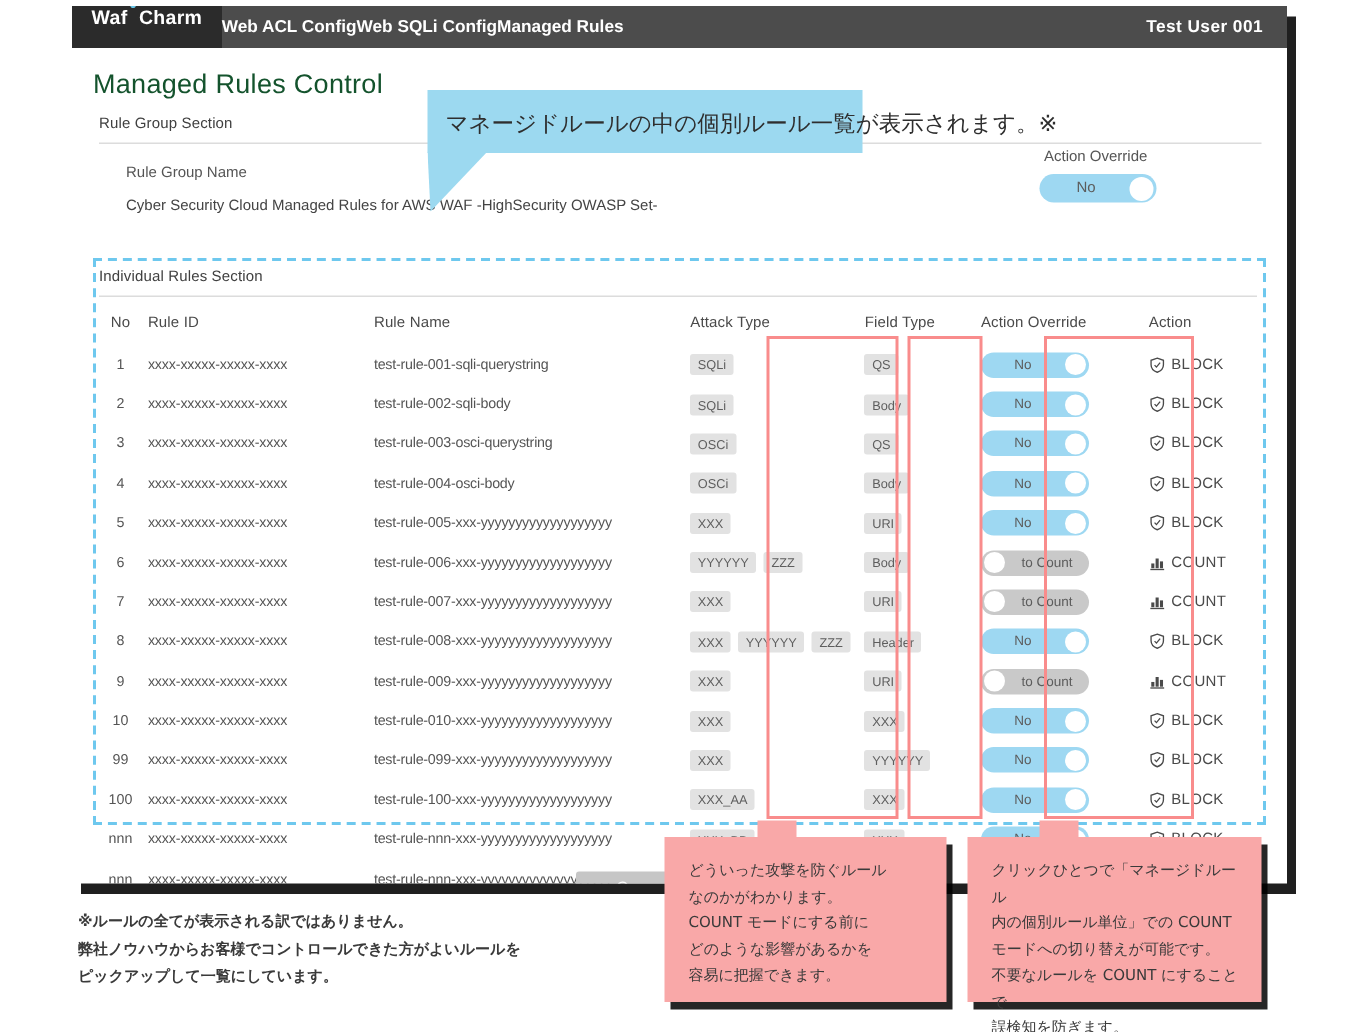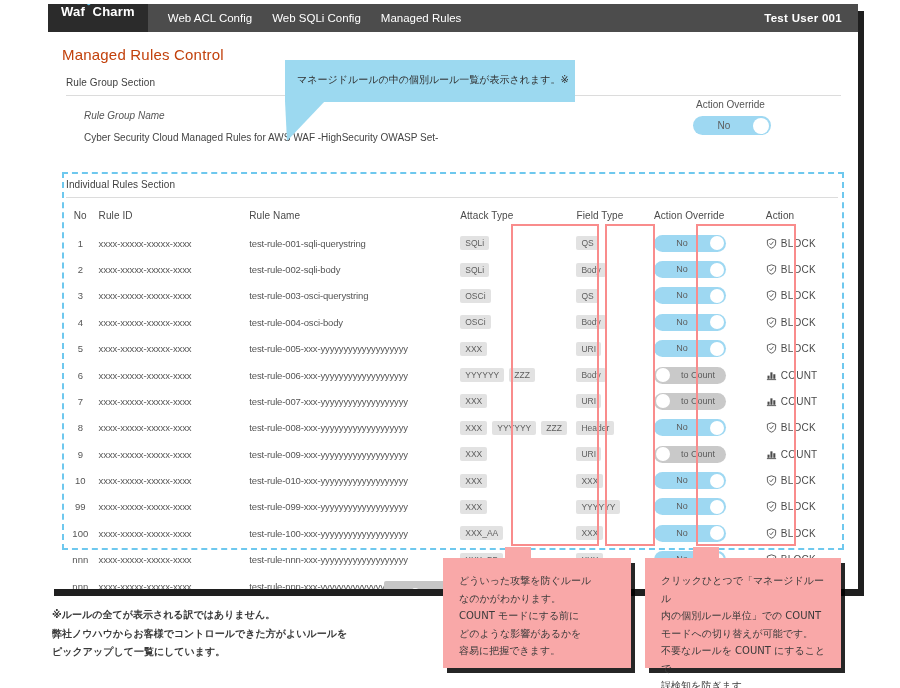--- a/index.html
+++ b/index.html
@@ -48,22 +48,21 @@
     padding: 0 13px;
   }
   #brand .dot {
     color: #69c6e8;
     font-size: 9px;
     margin: -6px 1px 0 1px;
   }
   .nav-item {
     color: #ffffff;
     font-size: 11.5px;
-    font-weight: normal;
-    margin-left: 20px;
+    font-weight: bold;
     white-space: nowrap;
   }
   #topbar-user {
     position: absolute;
     right: 16px;
     color: #ffffff;
     font-size: 11.5px;
     font-weight: bold;
     letter-spacing: .3px;
   }
@@ -71,22 +70,22 @@
   
   #page {
     position: relative;
     padding: 0;
     height: 557px;
   }
   #page-title {
     position: absolute;
     left: 14px;
     top: 14px;
-    font-size: 15px;
-    color: #c2410c;
+    font-size: 18px;
+    color: #14532d;
     letter-spacing: .2px;
   }
 
   
   .section-head {
     font-size: 10px;
     color: #404040;
     letter-spacing: .1px;
   }
   #rule-group-section {
@@ -96,21 +95,20 @@
     width: 775px;
   }
   .section-rule {
     border-bottom: 1px solid #dcdcdc;
     margin-top: 7px;
   }
   .rg-label {
     font-size: 10px;
     color: #555;
     margin: 14px 0 0 18px;
-    font-style: italic;
   }
   .rg-value {
     font-size: 10px;
     color: #444;
     margin: 11px 0 0 18px;
   }
   #rg-override {
     position: absolute;
     right: 28px;
     top: 22px;
@@ -261,21 +259,21 @@
   #tooltip-managed-rules {
     position: absolute;
     left: 285px;
     top: 60px;
     width: 290px;
     height: 42px;
     background: #9cd9f0;
     z-index: 30;
   }
   #tooltip-managed-rules .tip-text {
-    font-size: 10px;
+    font-size: 15px;
     color: #2e2e2e;
     padding: 13px 10px 0 12px;
     white-space: nowrap;
     font-family: "DejaVu Sans", "Liberation Sans", sans-serif;
   }
   #tooltip-tail {
     position: absolute;
     left: 285px;
     top: 101px;
     width: 70px;

